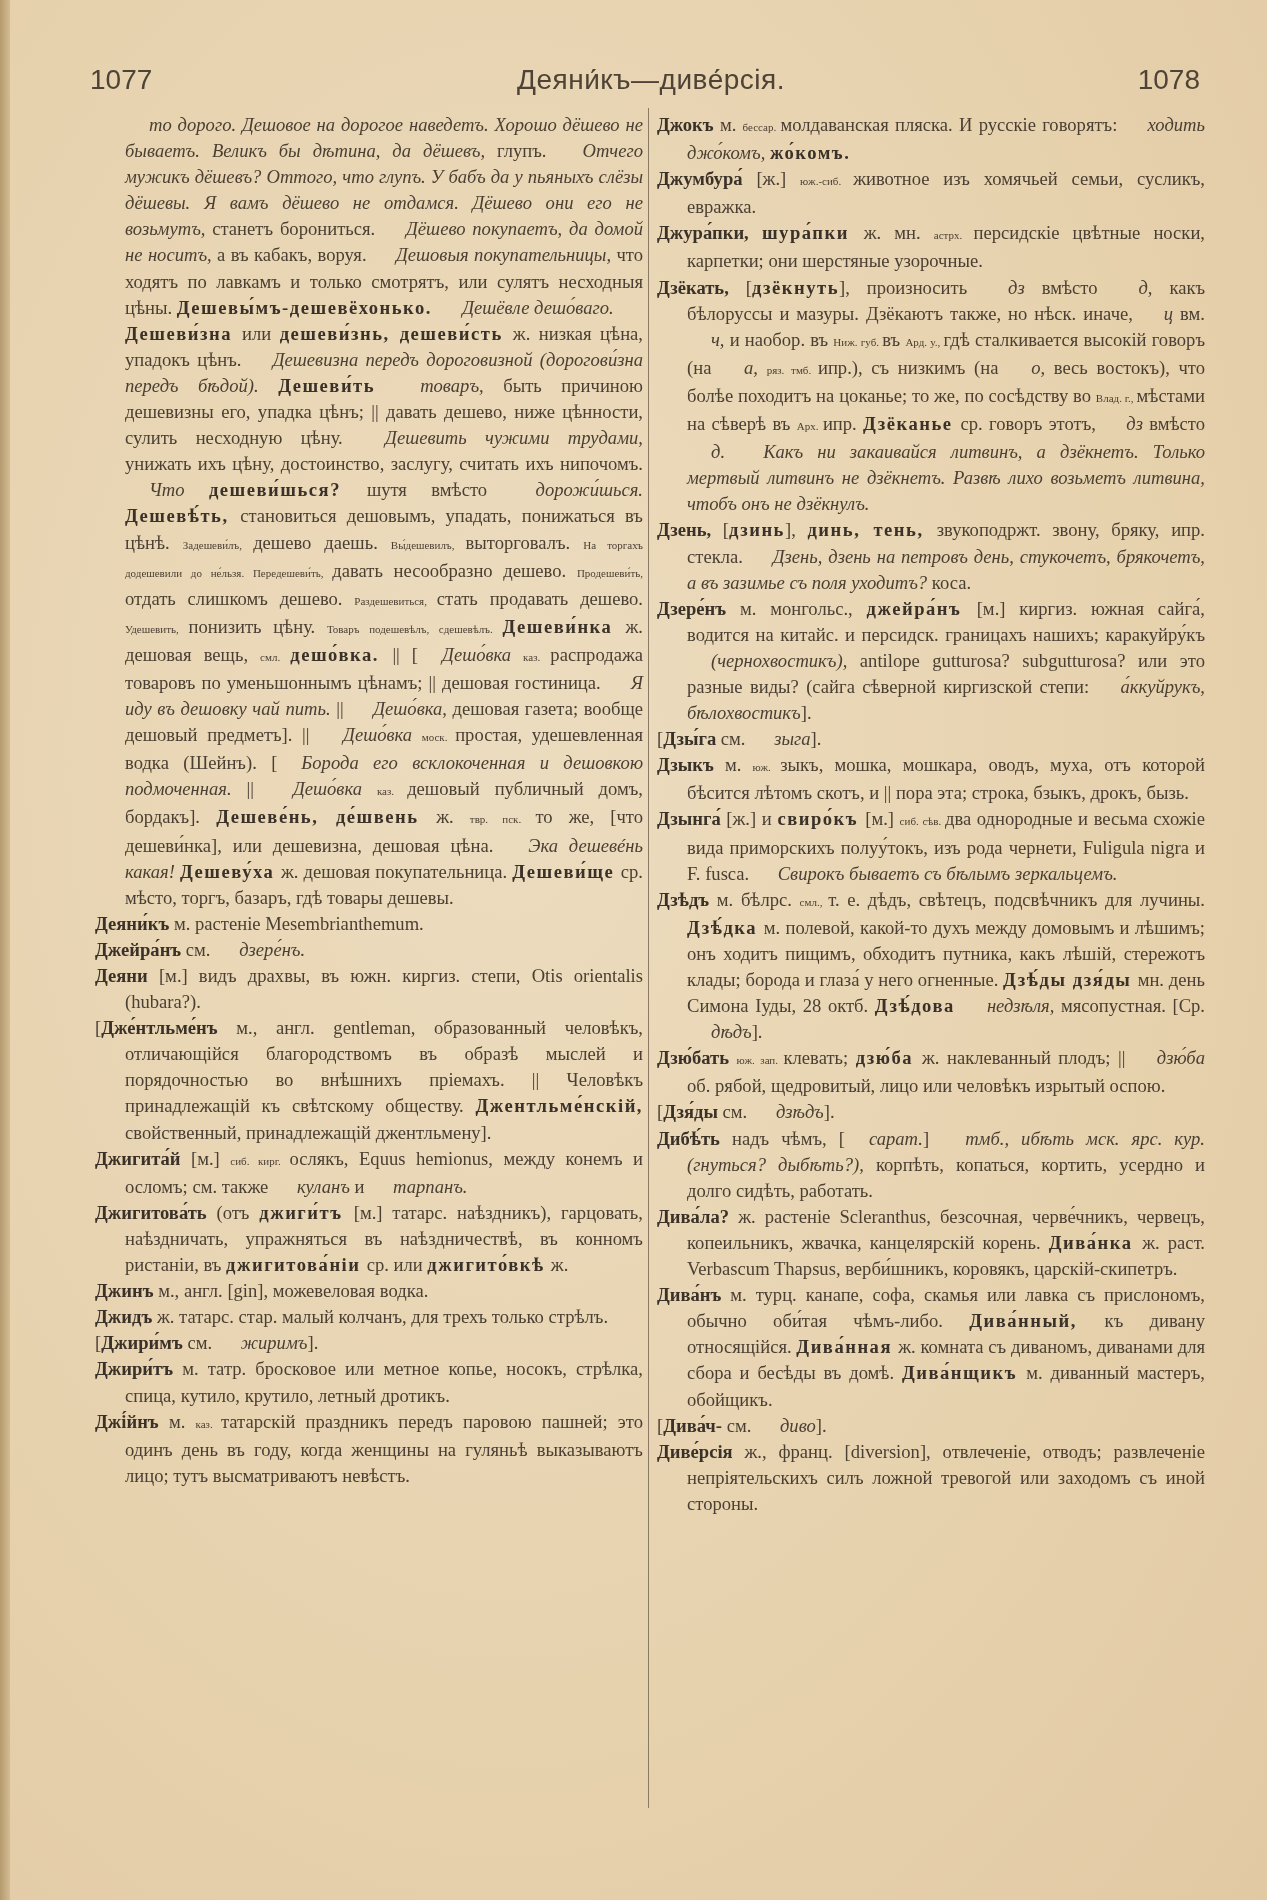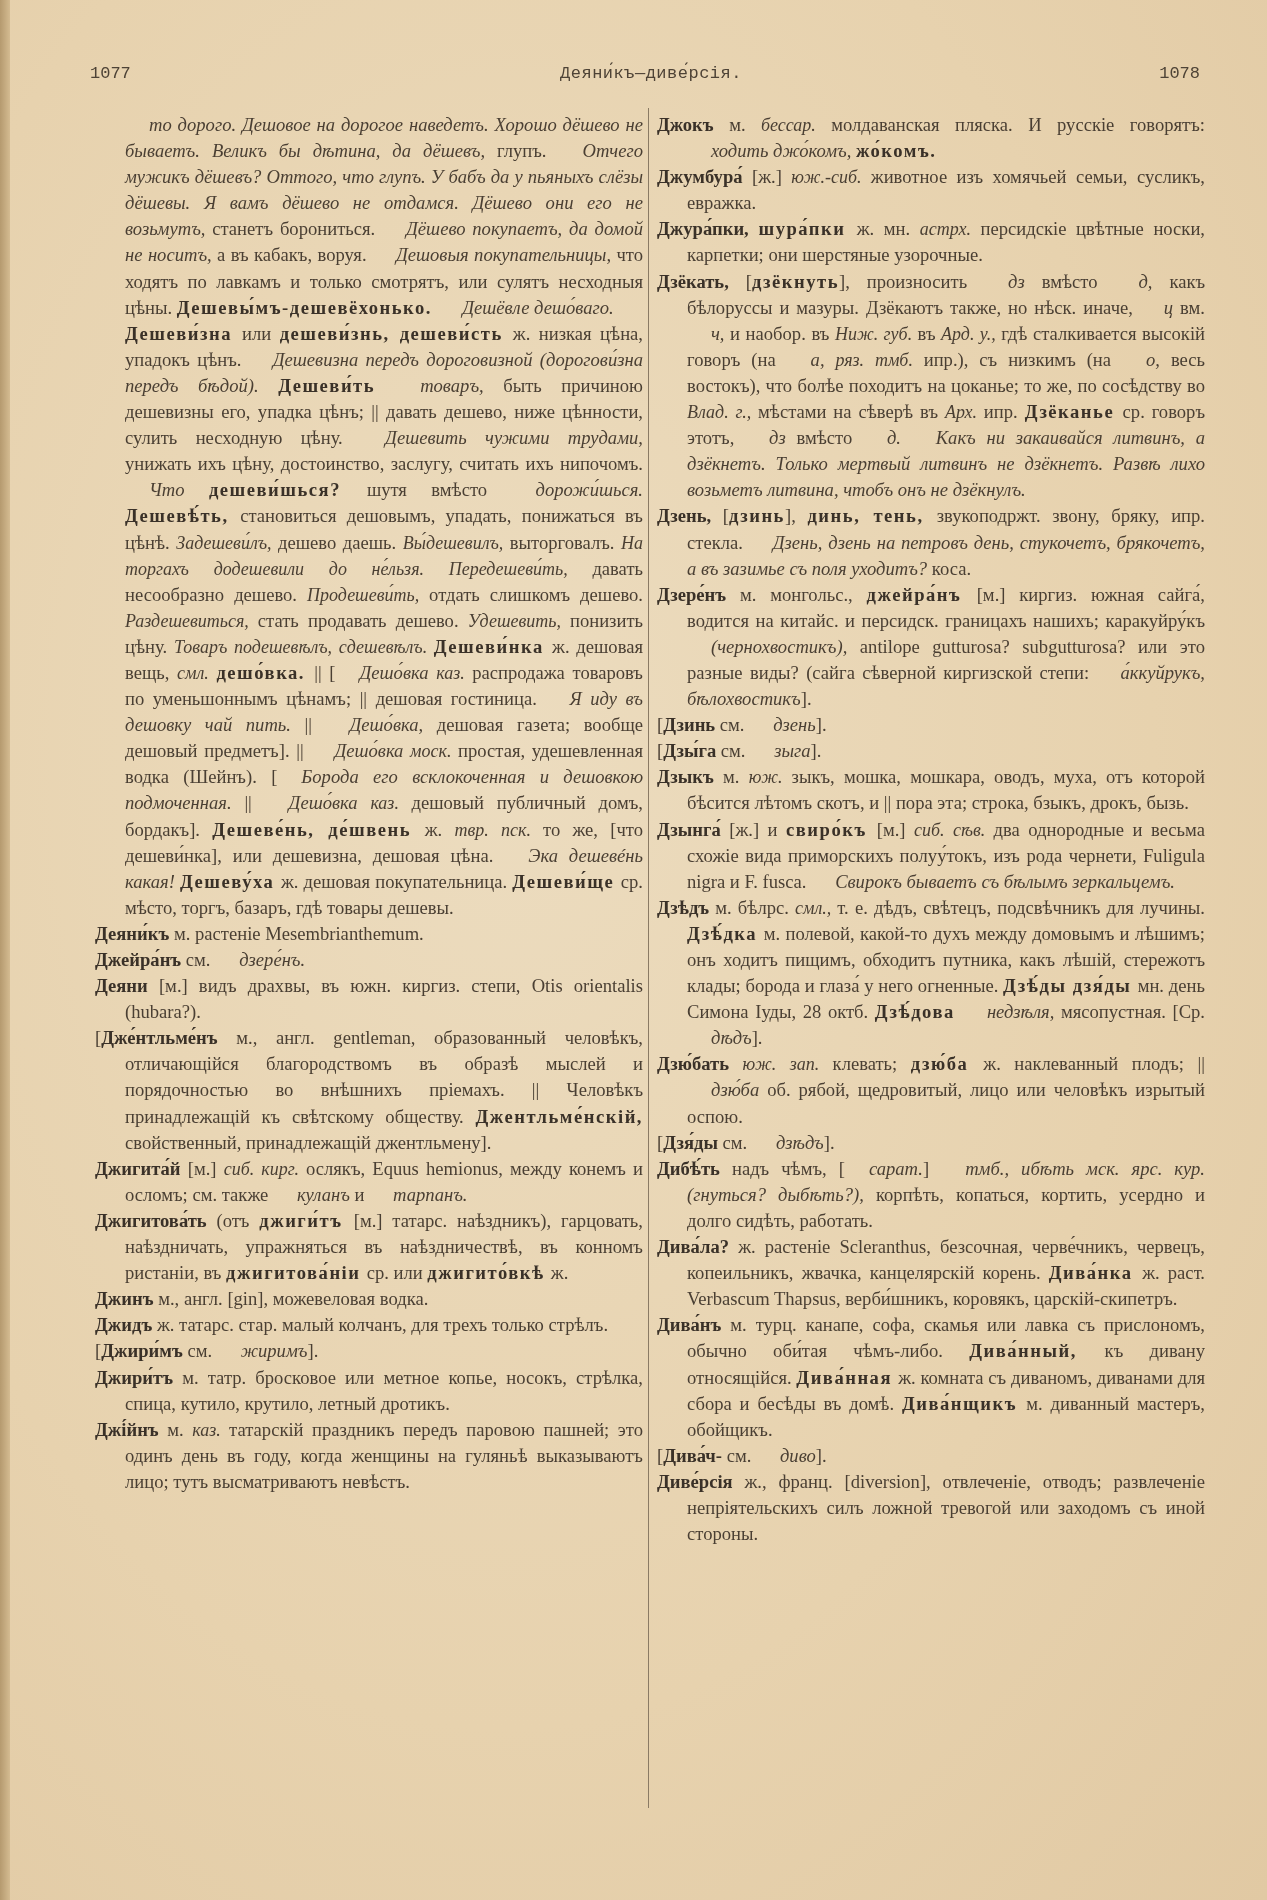--- a/index.html
+++ b/index.html
@@ -13,22 +13,22 @@
   .page {
     position: absolute; left: 0; top: 0; width: 1267px; height: 1900px;
     background: radial-gradient(ellipse at 40% 40%, #ecdcbf 0%, #e7d2ae 60%, #e1c9a3 100%);
   }
   .spine {
     position: absolute; left: 0; top: 0; width: 10px; height: 1900px;
     background: linear-gradient(90deg, #b59a6f, #d4bb91);
   }
   .header {
     position: absolute; top: 64px; left: 90px; width: 1110px; height: 30px;
-    font-family: Liberation Mono, monospace;
-    font-size: 17px; color: #4e4336;
+    font-family: Liberation Sans, sans-serif;
+    font-size: 28px; color: #4e4336;
   }
   .header .pl { position: absolute; left: 0; top: 0; }
   .header .pr { position: absolute; right: 0; top: 0; }
   .header .title { position: absolute; left: 12px; right: 0; text-align: center; top: 0; letter-spacing: 0.5px; }
   .col {
     position: absolute; top: 112px;
     font-family: "Liberation Serif", serif;
     font-size: 18.6px; line-height: 26.1px;
     text-align: justify;
   }
@@ -38,21 +38,21 @@
     position: absolute; left: 648px; top: 108px; width: 1px; height: 1700px;
     background: #8a7a64;
   }
   .entry {
     padding-left: 30px; text-indent: -30px; margin: 0;
   }
   .entry.cont { padding-left: 30px; text-indent: 0; }
   .b { font-weight: bold; color: #3a3128; letter-spacing: 1.5px; }
   .hw { font-weight: bold; color: #3a3128; letter-spacing: 0; }
   .i { font-style: italic; margin-left: 24px; }
-  .s { font-style: italic; font-size: 18px; }
+  .s { font-size: 11px; }
 </style>
 </head>
 <body>
 
 <div class="page">
   <div class="spine"></div>
 
   <div class="header">
     <span class="pl">1077</span>
     <span class="title">Деяни́къ—диве́рсія.</span>
@@ -75,21 +75,20 @@
       <p class="entry"><span class="hw">Джі́йнъ </span><span>м. </span><span class="s">каз. </span><span>татарскій праздникъ передъ паровою пашней; это одинъ день въ году, когда женщины на гуляньѣ выказываютъ лицо; тутъ высматриваютъ невѣстъ.</span></p>
     </div>
   <div class="divider"></div>
   <div class="col col-right" id="col-right">
       <p class="entry"><span class="hw">Джокъ </span><span>м. </span><span class="s">бессар. </span><span>молдаванская пляска. И русскіе говорятъ: </span><span class="i">ходить джо́комъ, </span><span class="b">жо́комъ.</span></p>
       <p class="entry"><span class="hw">Джумбура́ </span><span>[ж.] </span><span class="s">юж.-сиб. </span><span>животное изъ хомячьей семьи, сусликъ, евражка.</span></p>
       <p class="entry"><span class="hw">Джура́пки, </span><span class="b">шура́пки </span><span>ж. мн. </span><span class="s">астрх. </span><span>персидскіе цвѣтные носки, карпетки; они шерстяные узорочные.</span></p>
       <p class="entry"><span class="hw">Дзёкать, </span><span>[</span><span class="b">дзёкнуть</span><span>], произносить </span><span class="i">дз </span><span>вмѣсто </span><span class="i">д, </span><span>какъ бѣлоруссы и мазуры. Дзёкаютъ также, но нѣск. иначе, </span><span class="i">ц </span><span>вм. </span><span class="i">ч, </span><span>и наобор. въ </span><span class="s">Ниж. губ. </span><span>въ </span><span class="s">Ард. у., </span><span>гдѣ сталкивается высокій говоръ (на </span><span class="i">а, </span><span class="s">ряз. тмб. </span><span>ипр.), съ низкимъ (на </span><span class="i">о, </span><span>весь востокъ), что болѣе походитъ на цоканье; то же, по сосѣдству во </span><span class="s">Влад. г., </span><span>мѣстами на сѣверѣ въ </span><span class="s">Арх. </span><span>ипр. </span><span class="b">Дзёканье </span><span>ср. говоръ этотъ, </span><span class="i">дз </span><span>вмѣсто </span><span class="i">д. </span><span class="i">Какъ ни закаивайся литвинъ, а дзёкнетъ. Только мертвый литвинъ не дзёкнетъ. Развѣ лихо возьметъ литвина, чтобъ онъ не дзёкнулъ.</span></p>
       <p class="entry"><span class="hw">Дзень, </span><span>[</span><span class="b">дзинь</span><span>], </span><span class="b">динь, тень, </span><span>звукоподржт. звону, бряку, ипр. стекла. </span><span class="i">Дзень, дзень на петровъ день, стукочетъ, брякочетъ, а въ зазимье съ поля уходитъ? </span><span>коса.</span></p>
       <p class="entry"><span class="hw">Дзере́нъ </span><span>м. монгольс., </span><span class="b">джейра́нъ </span><span>[м.] киргиз. южная сайга́, водится на китайс. и персидск. границахъ нашихъ; каракуйру́къ </span><span class="i">(чернохвостикъ), </span><span>antilope gutturosa? subgutturosa? или это разные виды? (сайга сѣверной киргизской степи: </span><span class="i">а́ккуйрукъ, бѣлохвостикъ</span><span>].</span></p>
-      <p class="entry"><span>[</span><span class="hw">Дзинь </span><span>см. </span><span class="i">дзень</span><span>].</span></p>
       <p class="entry"><span>[</span><span class="hw">Дзы́га </span><span>см. </span><span class="i">зыга</span><span>].</span></p>
       <p class="entry"><span class="hw">Дзыкъ </span><span>м. </span><span class="s">юж. </span><span>зыкъ, мошка, мошкара, оводъ, муха, отъ которой бѣсится лѣтомъ скотъ, и || пора эта; строка, бзыкъ, дрокъ, бызь.</span></p>
       <p class="entry"><span class="hw">Дзынга́ </span><span>[ж.] и </span><span class="b">свиро́къ </span><span>[м.] </span><span class="s">сиб. сѣв. </span><span>два однородные и весьма схожіе вида приморскихъ полуу́токъ, изъ рода чернети, Fuligula nigra и F. fusca. </span><span class="i">Свирокъ бываетъ съ бѣлымъ зеркальцемъ.</span></p>
       <p class="entry"><span class="hw">Дзѣдъ </span><span>м. бѣлрс. </span><span class="s">смл., </span><span>т. е. дѣдъ, свѣтецъ, подсвѣчникъ для лучины. </span><span class="b">Дзѣ́дка </span><span>м. полевой, какой-то духъ между домовымъ и лѣшимъ; онъ ходитъ пищимъ, обходитъ путника, какъ лѣшій, стережотъ клады; борода и глаза́ у него огненные. </span><span class="b">Дзѣ́ды дзя́ды </span><span>мн. день Симона Іуды, 28 октб. </span><span class="b">Дзѣ́дова </span><span class="i">недзѣля, </span><span>мясопустная. [Ср. </span><span class="i">дѣдъ</span><span>].</span></p>
       <p class="entry"><span class="hw">Дзю́бать </span><span class="s">юж. зап. </span><span>клевать; </span><span class="b">дзю́ба </span><span>ж. наклеванный плодъ; || </span><span class="i">дзю́ба </span><span>об. рябой, щедровитый, лицо или человѣкъ изрытый оспою.</span></p>
       <p class="entry"><span>[</span><span class="hw">Дзя́ды </span><span>см. </span><span class="i">дзѣдъ</span><span>].</span></p>
       <p class="entry"><span class="hw">Дибѣ́ть </span><span>надъ чѣмъ, [</span><span class="i">сарат.</span><span>] </span><span class="i">тмб., ибѣть мск. ярс. кур. (гнуться? дыбѣть?), </span><span>корпѣть, копаться, кортить, усердно и долго сидѣть, работать.</span></p>
       <p class="entry"><span class="hw">Дива́ла? </span><span>ж. растеніе Scleranthus, безсочная, черве́чникъ, червецъ, копеильникъ, жвачка, канцелярскій корень. </span><span class="b">Дива́нка </span><span>ж. раст. Verbascum Thapsus, верби́шникъ, коровякъ, царскій-скипетръ.</span></p>
       <p class="entry"><span class="hw">Дива́нъ </span><span>м. турц. канапе, софа, скамья или лавка съ прислономъ, обычно оби́тая чѣмъ-либо. </span><span class="b">Дива́нный, </span><span>къ дивану относящійся. </span><span class="b">Дива́нная </span><span>ж. комната съ диваномъ, диванами для сбора и бесѣды въ домѣ. </span><span class="b">Дива́нщикъ </span><span>м. диванный мастеръ, обойщикъ.</span></p>
       <p class="entry"><span>[</span><span class="hw">Дива́ч- </span><span>см. </span><span class="i">диво</span><span>].</span></p>

